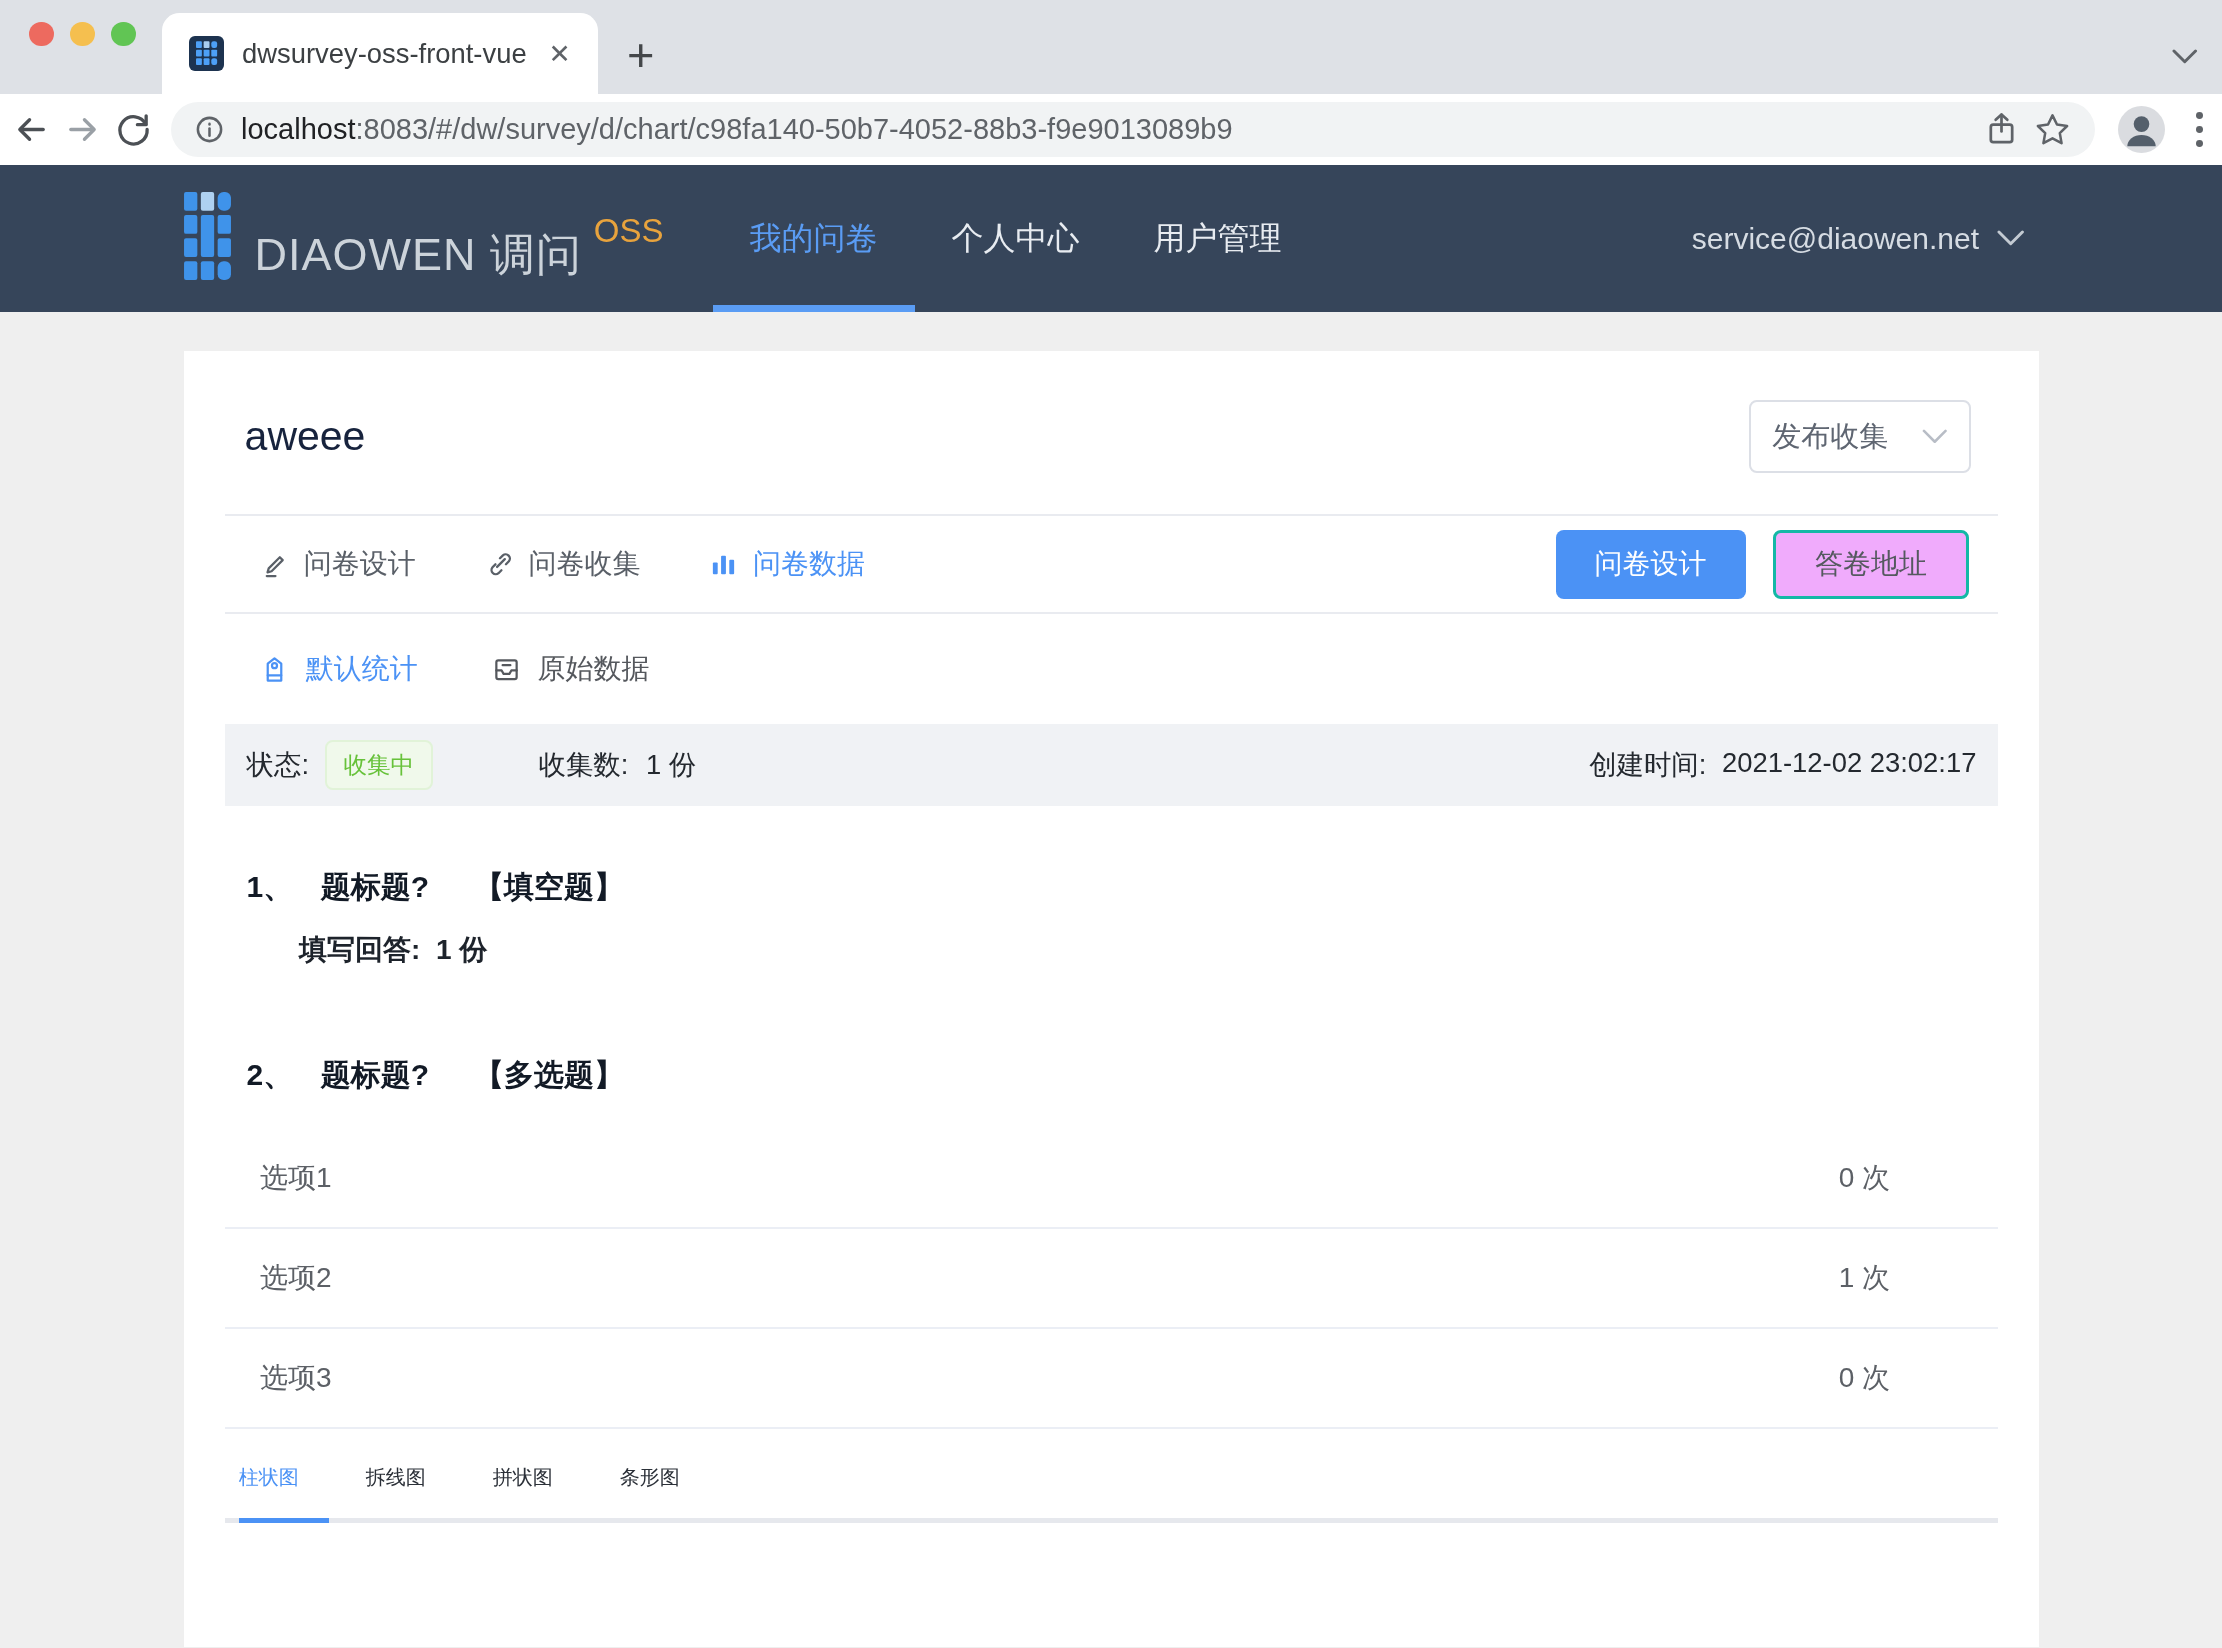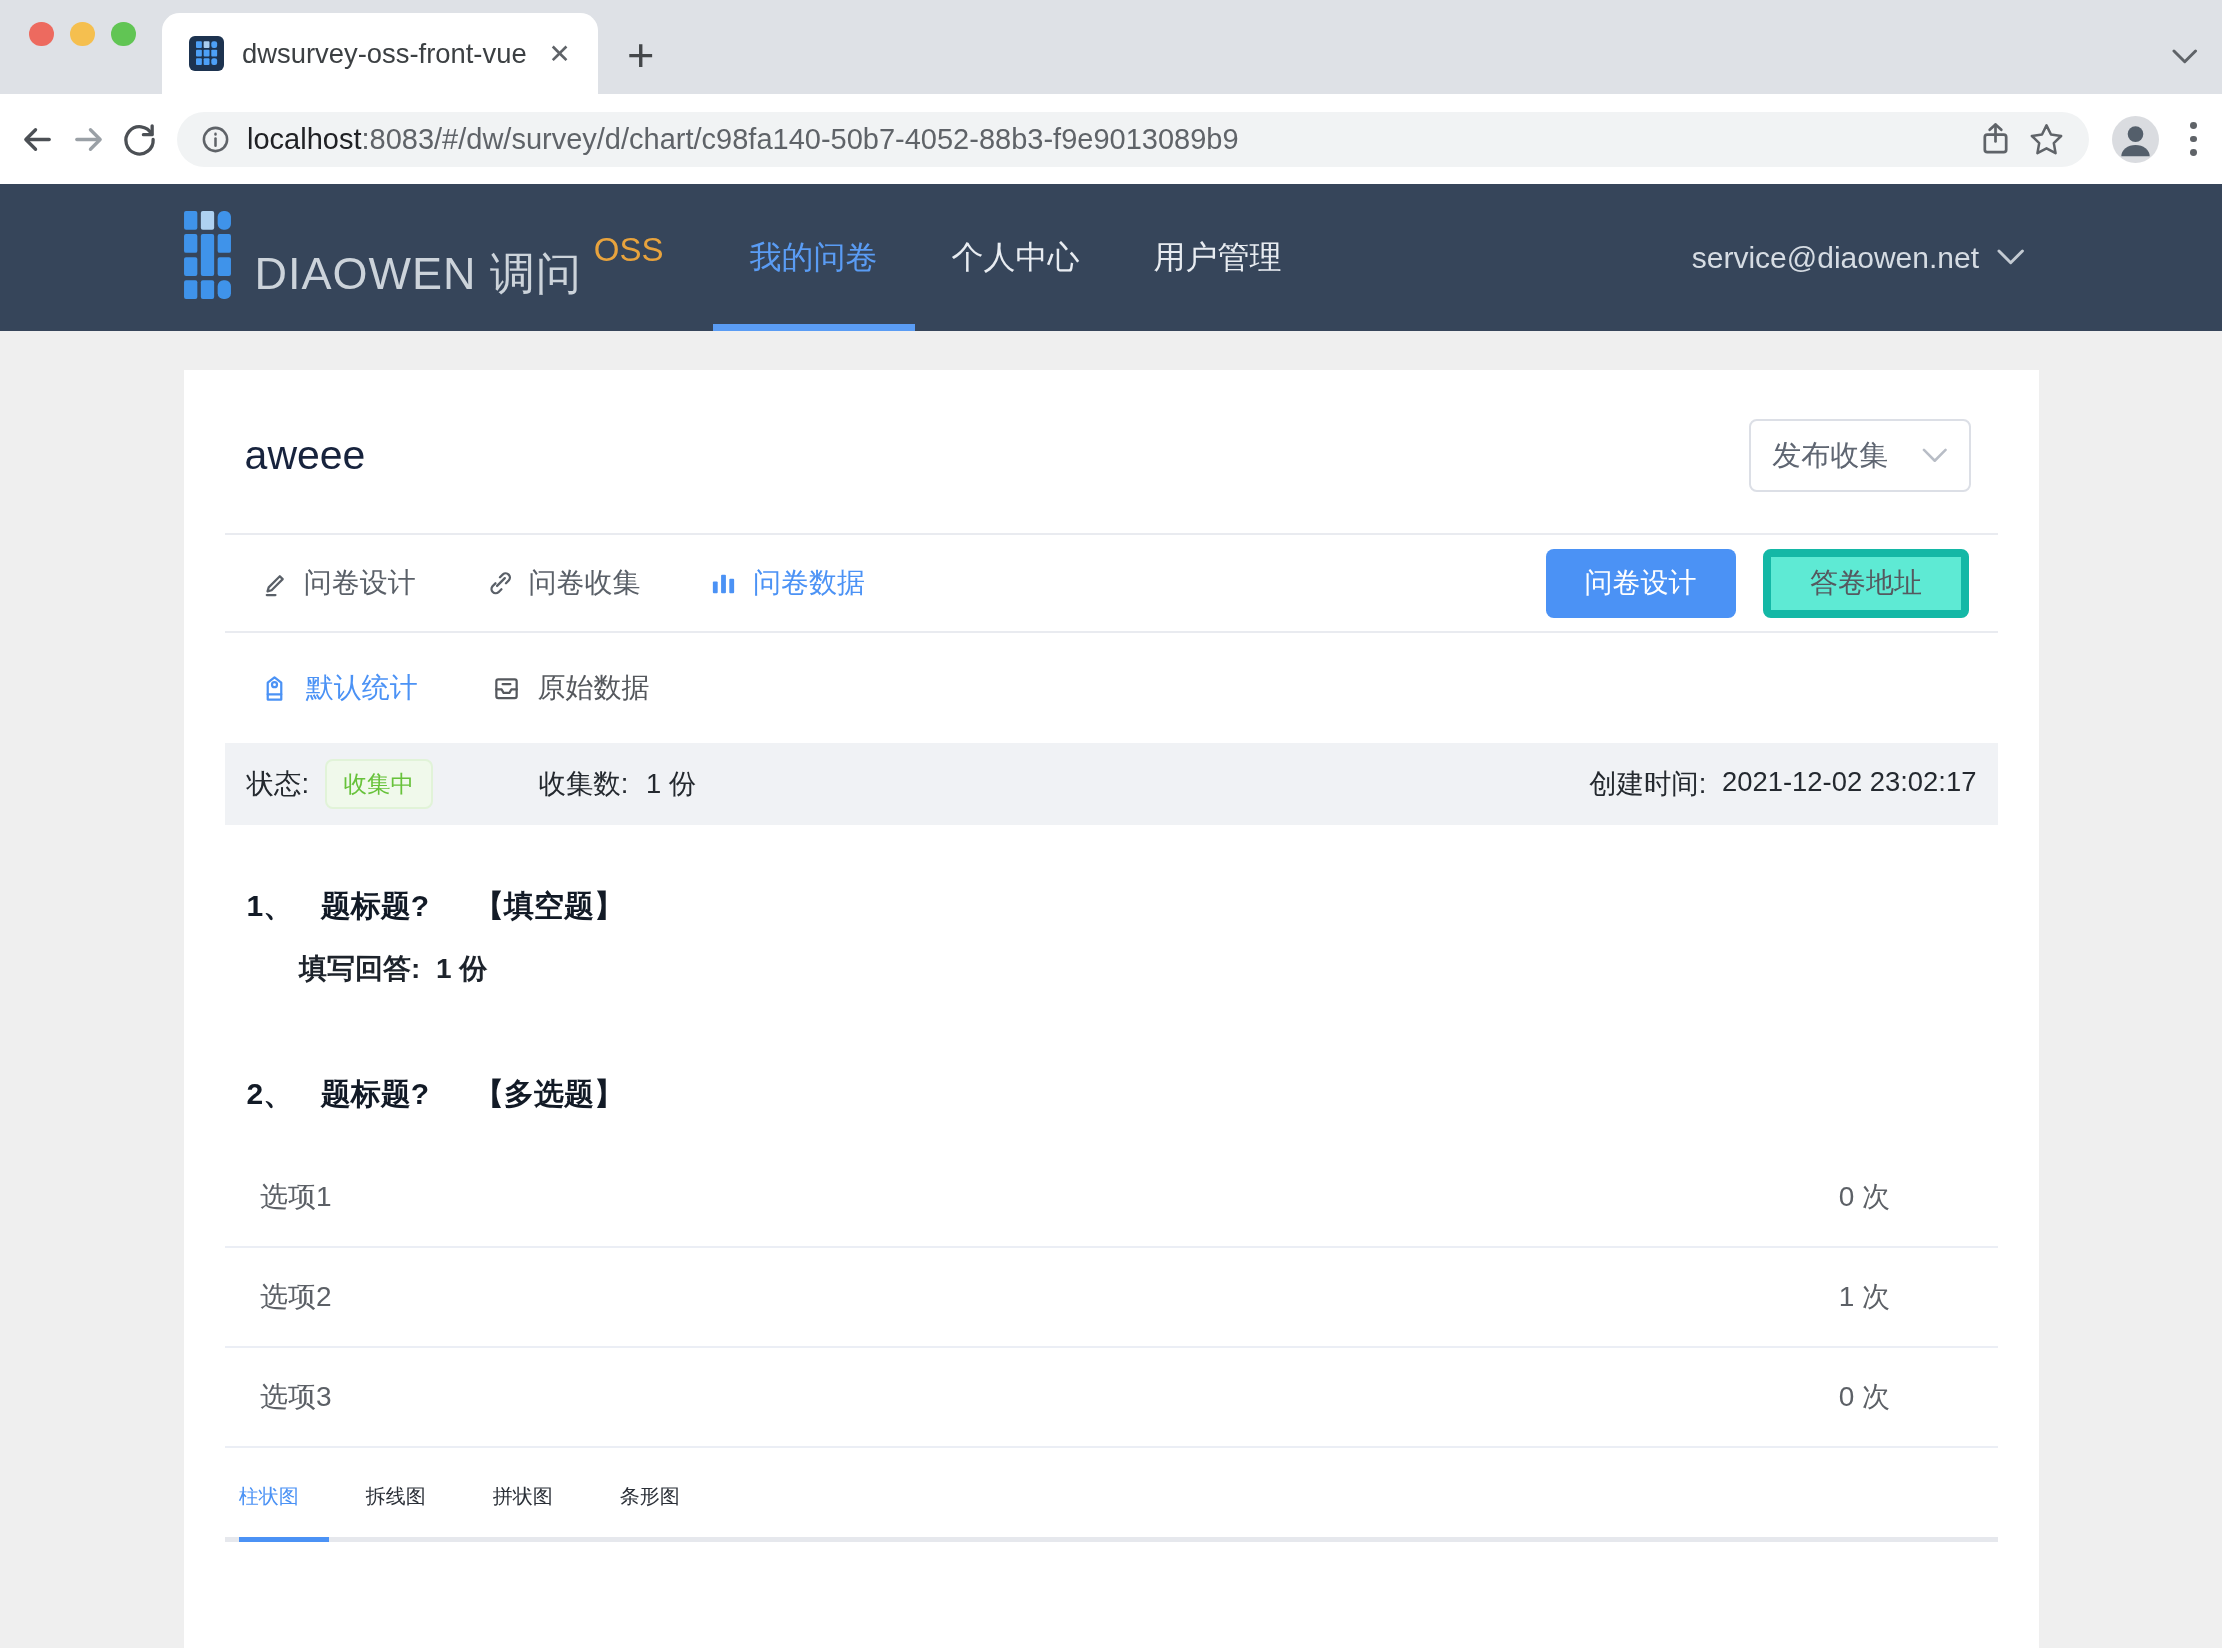--- a/index.html
+++ b/index.html
@@ -16,21 +16,21 @@
   .tab { margin-left:162px; width:436px; height:81px; background:#fff;
          border-radius:17.6px 17.6px 0 0; display:flex; align-items:center;
          padding:0 27.4px; gap:17.6px; }
   .favicon { width:35px; height:35px; border-radius:5.9px; background:#1d3350;
              display:flex; align-items:center; justify-content:center; flex:none; }
   .tab-title { flex:1; font-size:27.4px; color:#3c4043; white-space:nowrap; overflow:hidden; }
   .tab-close { font-size:26.5px; color:#5f6368; cursor:default; }
   .new-tab { font-size:47px; color:#44474a; margin:0 0 15.7px 29px; line-height:1; }
   .strip-chevron { position:absolute; right:25.5px; bottom:29px; color:#5f6368; }
 
-  .toolbar { height:90px; background:#fff; display:flex; align-items:center; padding:0 12px; }
+  .toolbar { height:71px; background:#fff; display:flex; align-items:center; padding:0 6px; }
   .nav-btn { width:51px; display:flex; justify-content:center; align-items:center; }
   .omnibox { flex:1; height:55px; background:#f1f3f4; border-radius:27.4px;
              display:flex; align-items:center; padding:0 23.5px; gap:15.7px; margin:0 15.7px 0 11.8px; }
   .url-text { font-size:29px; white-space:nowrap; overflow:hidden; }
   .url-text .host { color:#202124; }
   .url-text .rest { color:#5f6368; }
   .omni-spacer { flex:1; }
   .avatar-wrap { margin:0 17.6px 0 7.8px; }
   .menu-dots { display:flex; flex-direction:column; gap:6.9px; padding:0 13.7px; }
   .menu-dots i { width:6.9px; height:6.9px; border-radius:50%; background:#5f6368; }
@@ -65,21 +65,21 @@
   .hr { border-top:2px solid #e9ebf0; }
 
   .tabs-row { height:96px; display:flex; }
   .tab-item { display:flex; align-items:center; gap:14.7px; font-size:28px; color:#5a6068;
               margin-right:69px; cursor:pointer; }
   .tab-item:first-child { margin-left:35px; }
   .tab-item.active { color:var(--accent,#4b92f5); }
   .row-actions { margin-left:auto; display:flex; align-items:center; }
   .btn { height:69px; padding:0 39px; border-radius:7.8px; font-size:28px; cursor:pointer; }
   .btn-primary { background:var(--accent,#4b92f5); border:none; color:#fff; }
-  .btn-plain { background:#5eead4; border:8px solid #14b8a6; color:#55595f; margin-left:27.4px; margin-right:29px; }
+  .btn-plain { background:#f0abfc; border:3px solid #14b8a6; color:#55595f; margin-left:27.4px; margin-right:29px; }
 
   .subtabs-row { height:110px; display:flex; align-items:center; }
   .subtab { display:flex; align-items:center; gap:16.7px; font-size:28px; color:#55585d;
             margin-right:74px; cursor:pointer; }
   .subtab:first-child { margin-left:35px; }
   .subtab.active { color:var(--accent,#4b92f5); }
 
   .status-bar { height:82px; background:#f0f2f5; display:flex; align-items:center;
                 padding:0 21.6px; font-size:27.4px; color:#24292f; }
   .badge { margin-left:15.7px; background:var(--success-bg,#f0f9eb); color:var(--success-text,#67c23a);

